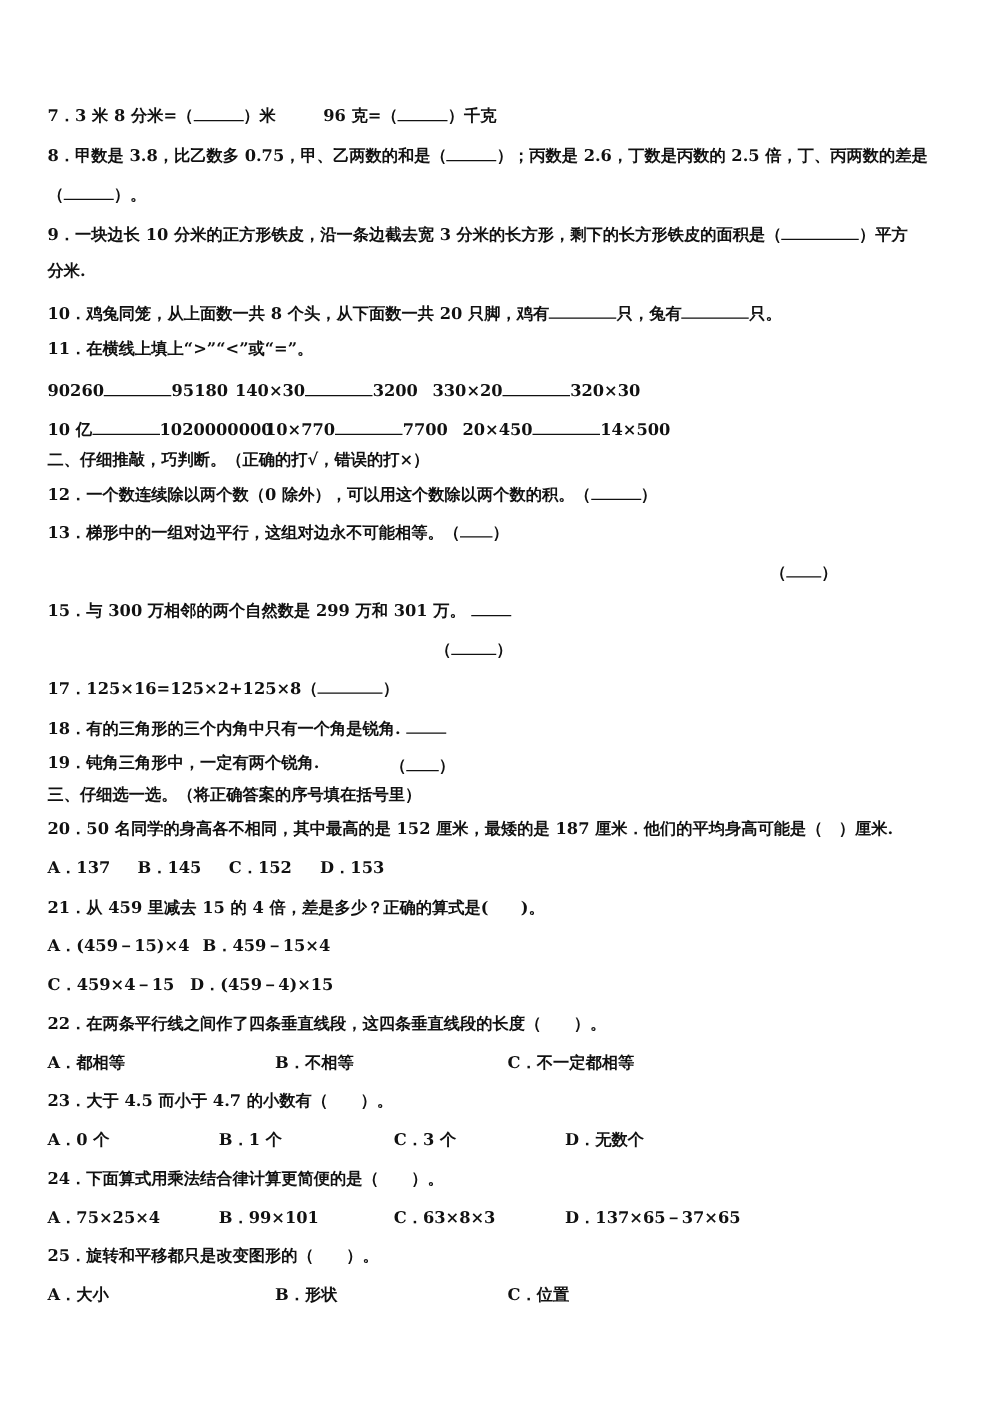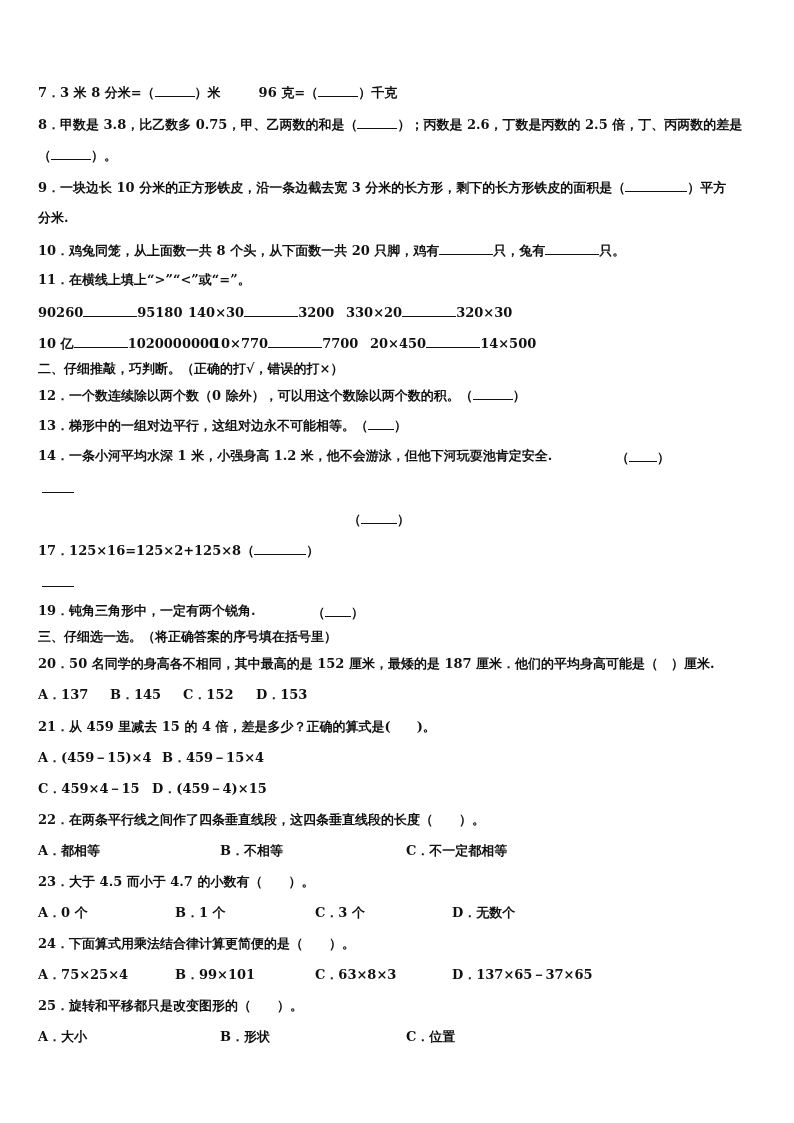--- a/index.html
+++ b/index.html
@@ -61,38 +61,37 @@
 
 <div class="line" style="top:386px">
   <span>12．一个数连续除以两个数（0 除外），可以用这个数除以两个数的积。（</span><span class="blank" style="width:40px"></span><span>）</span>
 </div>
 
 <div class="line" style="top:416px">
   <span>13．梯形中的一组对边平行，这组对边永不可能相等。（</span><span class="blank" style="width:26px"></span><span>）</span>
 </div>
 
 <div class="line" style="top:448px;width:720px;height:16px">
-  <span class="seg" style="left:0">14．一条小河平均水深 1 米，小强身高 1.2 米，他不会游泳，但他下河玩耍池肯定安全.</span>
   <span class="seg" style="left:578px"><span>（</span><span class="blank" style="width:28px"></span><span>）</span></span>
 </div>
 
 <div class="line" style="top:479px">
-  <span style="display:inline-block;width:4px"></span><span class="blank" style="width:32px"></span>
+  <span>15．与 300 万相邻的两个自然数是 299 万和 301 万。</span><span style="display:inline-block;width:4px"></span><span class="blank" style="width:32px"></span>
 </div>
 
 <div class="line" style="top:510px;width:720px;height:16px">
   <span class="seg" style="left:310px"><span>（</span><span class="blank" style="width:36px"></span><span>）</span></span>
 </div>
 
 <div class="line" style="top:541px">
   <span>17．125×16=125×2+125×8（</span><span class="blank" style="width:52px"></span><span>）</span>
 </div>
 
 <div class="line" style="top:573px">
-  <span style="display:inline-block;width:4px"></span><span class="blank" style="width:32px"></span>
+  <span>18．有的三角形的三个内角中只有一个角是锐角.</span><span style="display:inline-block;width:4px"></span><span class="blank" style="width:32px"></span>
 </div>
 
 <div class="line" style="top:603px;width:720px;height:16px">
   <span class="seg" style="left:0">19．钝角三角形中，一定有两个锐角.</span>
   <span class="seg" style="left:274px"><span>（</span><span class="blank" style="width:26px"></span><span>）</span></span>
 </div>
 
 <div class="line" style="top:629px">
   <span>三、仔细选一选。（将正确答案的序号填在括号里）</span>
 </div>

